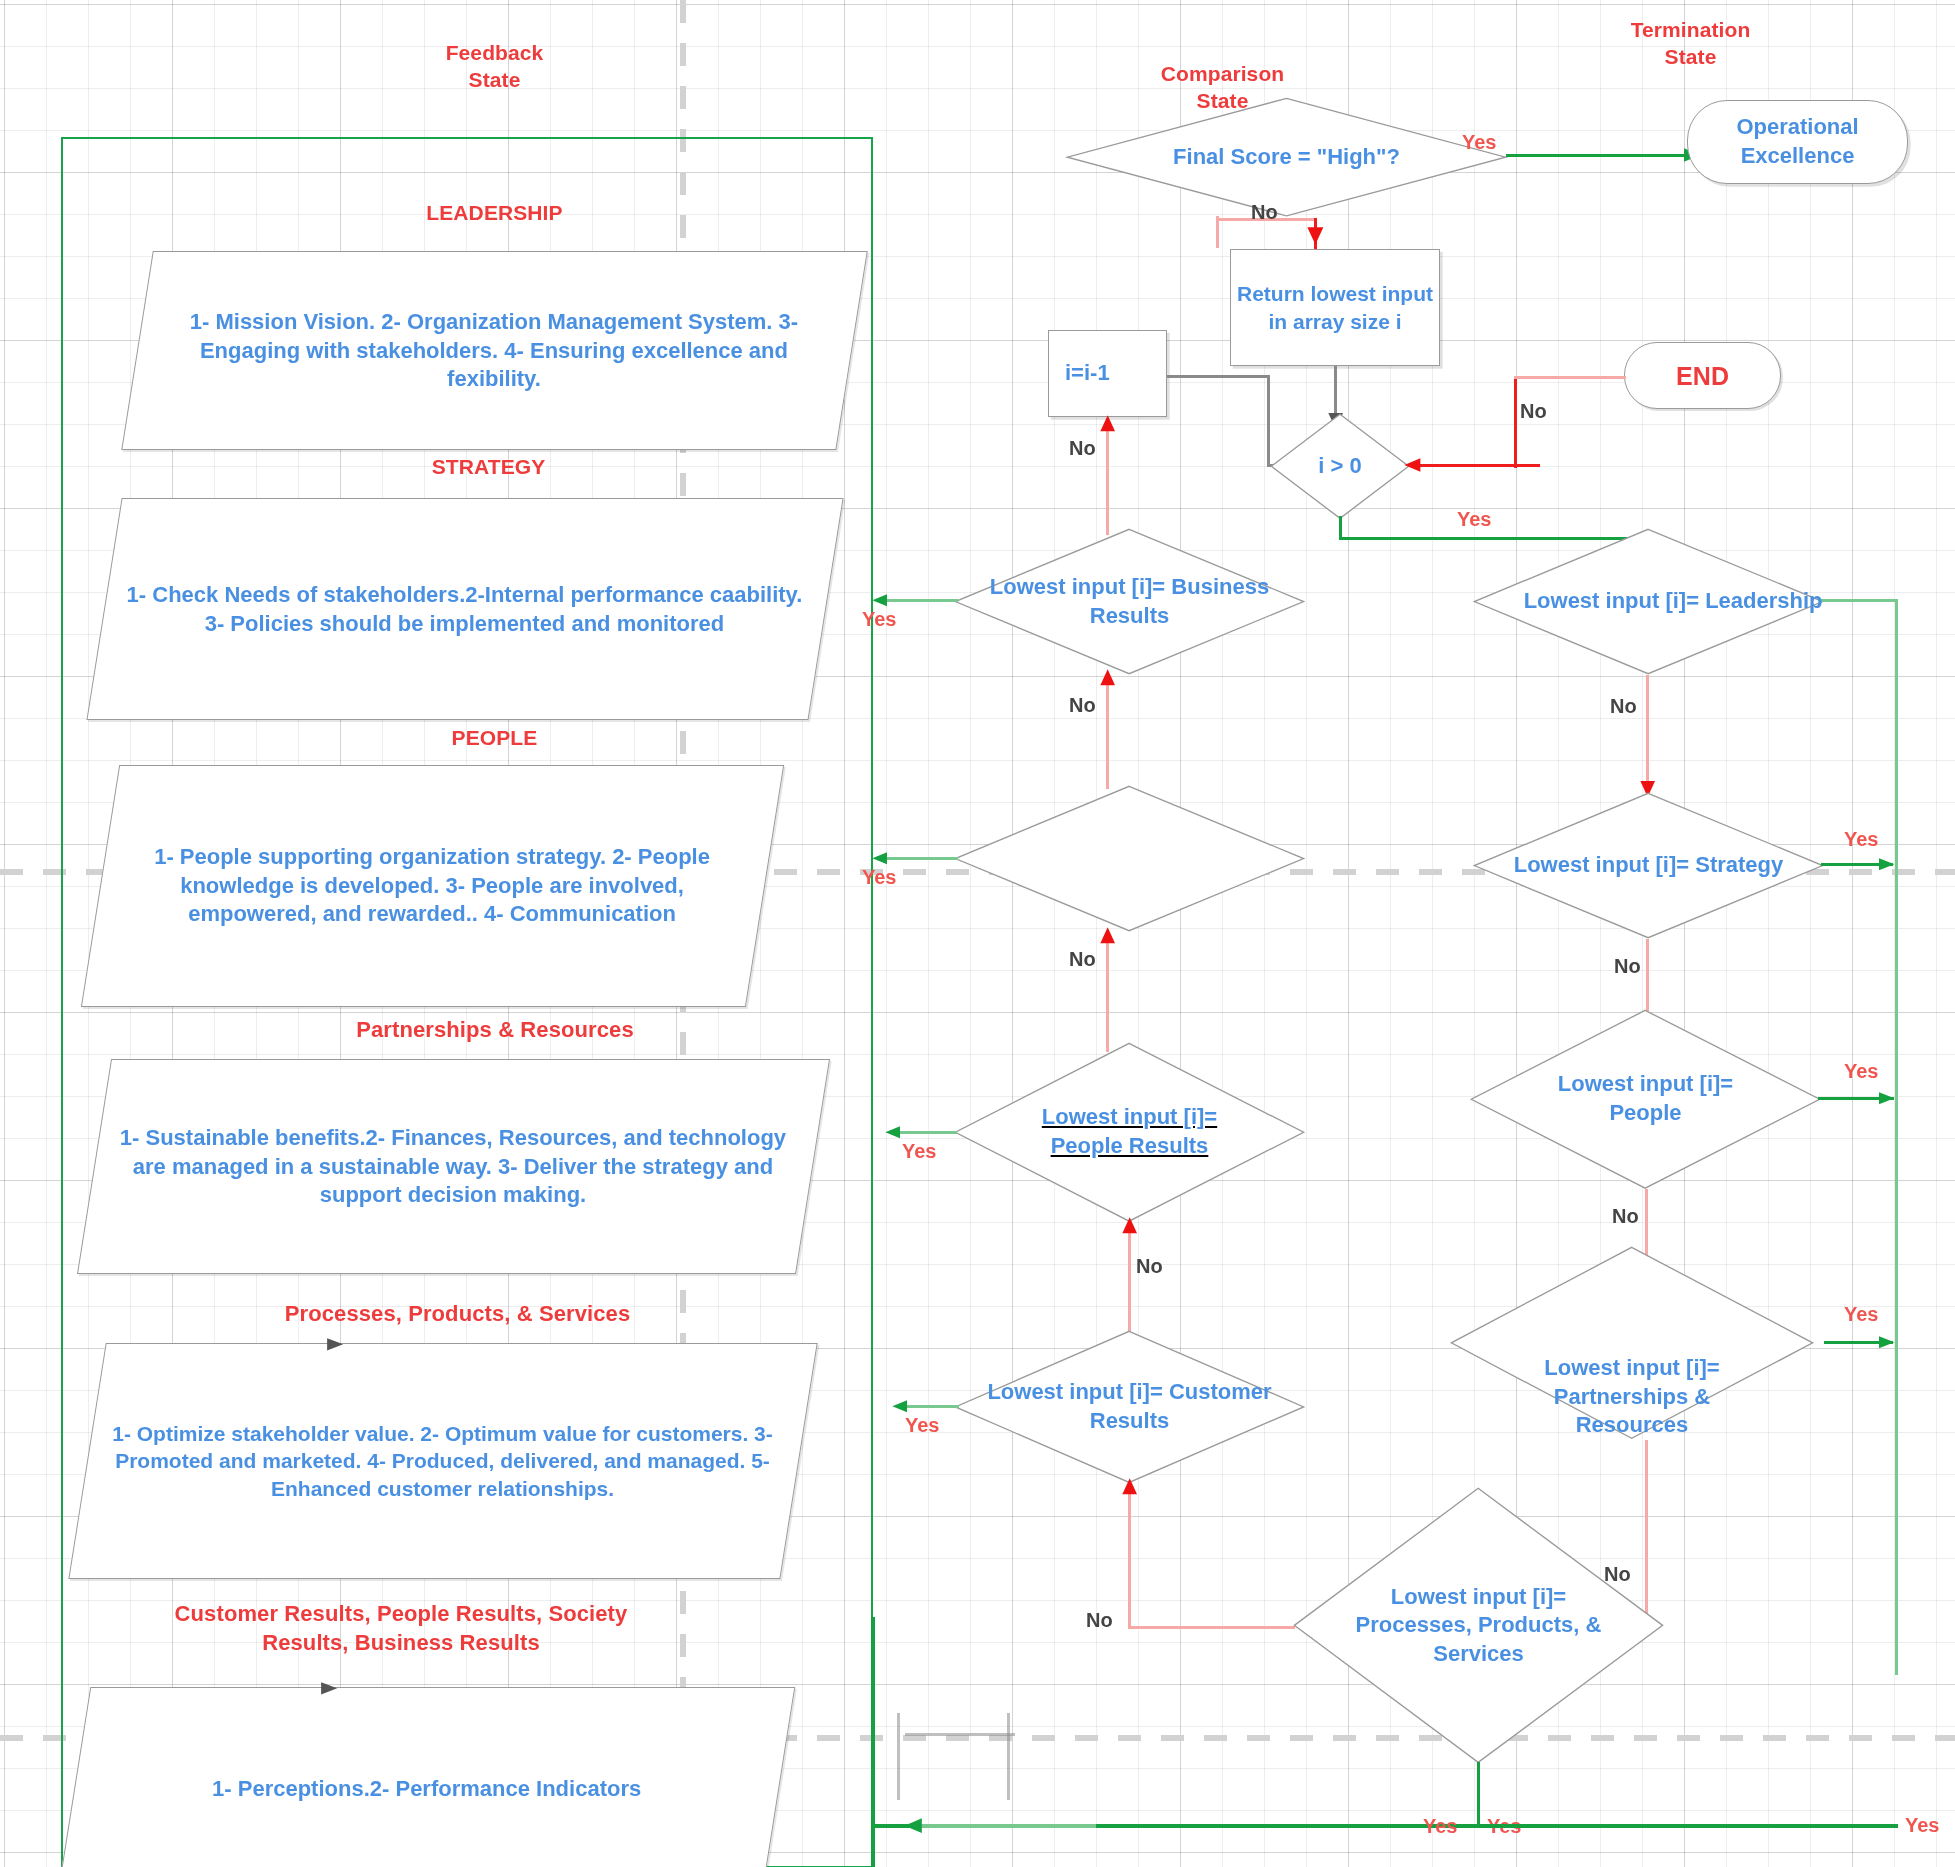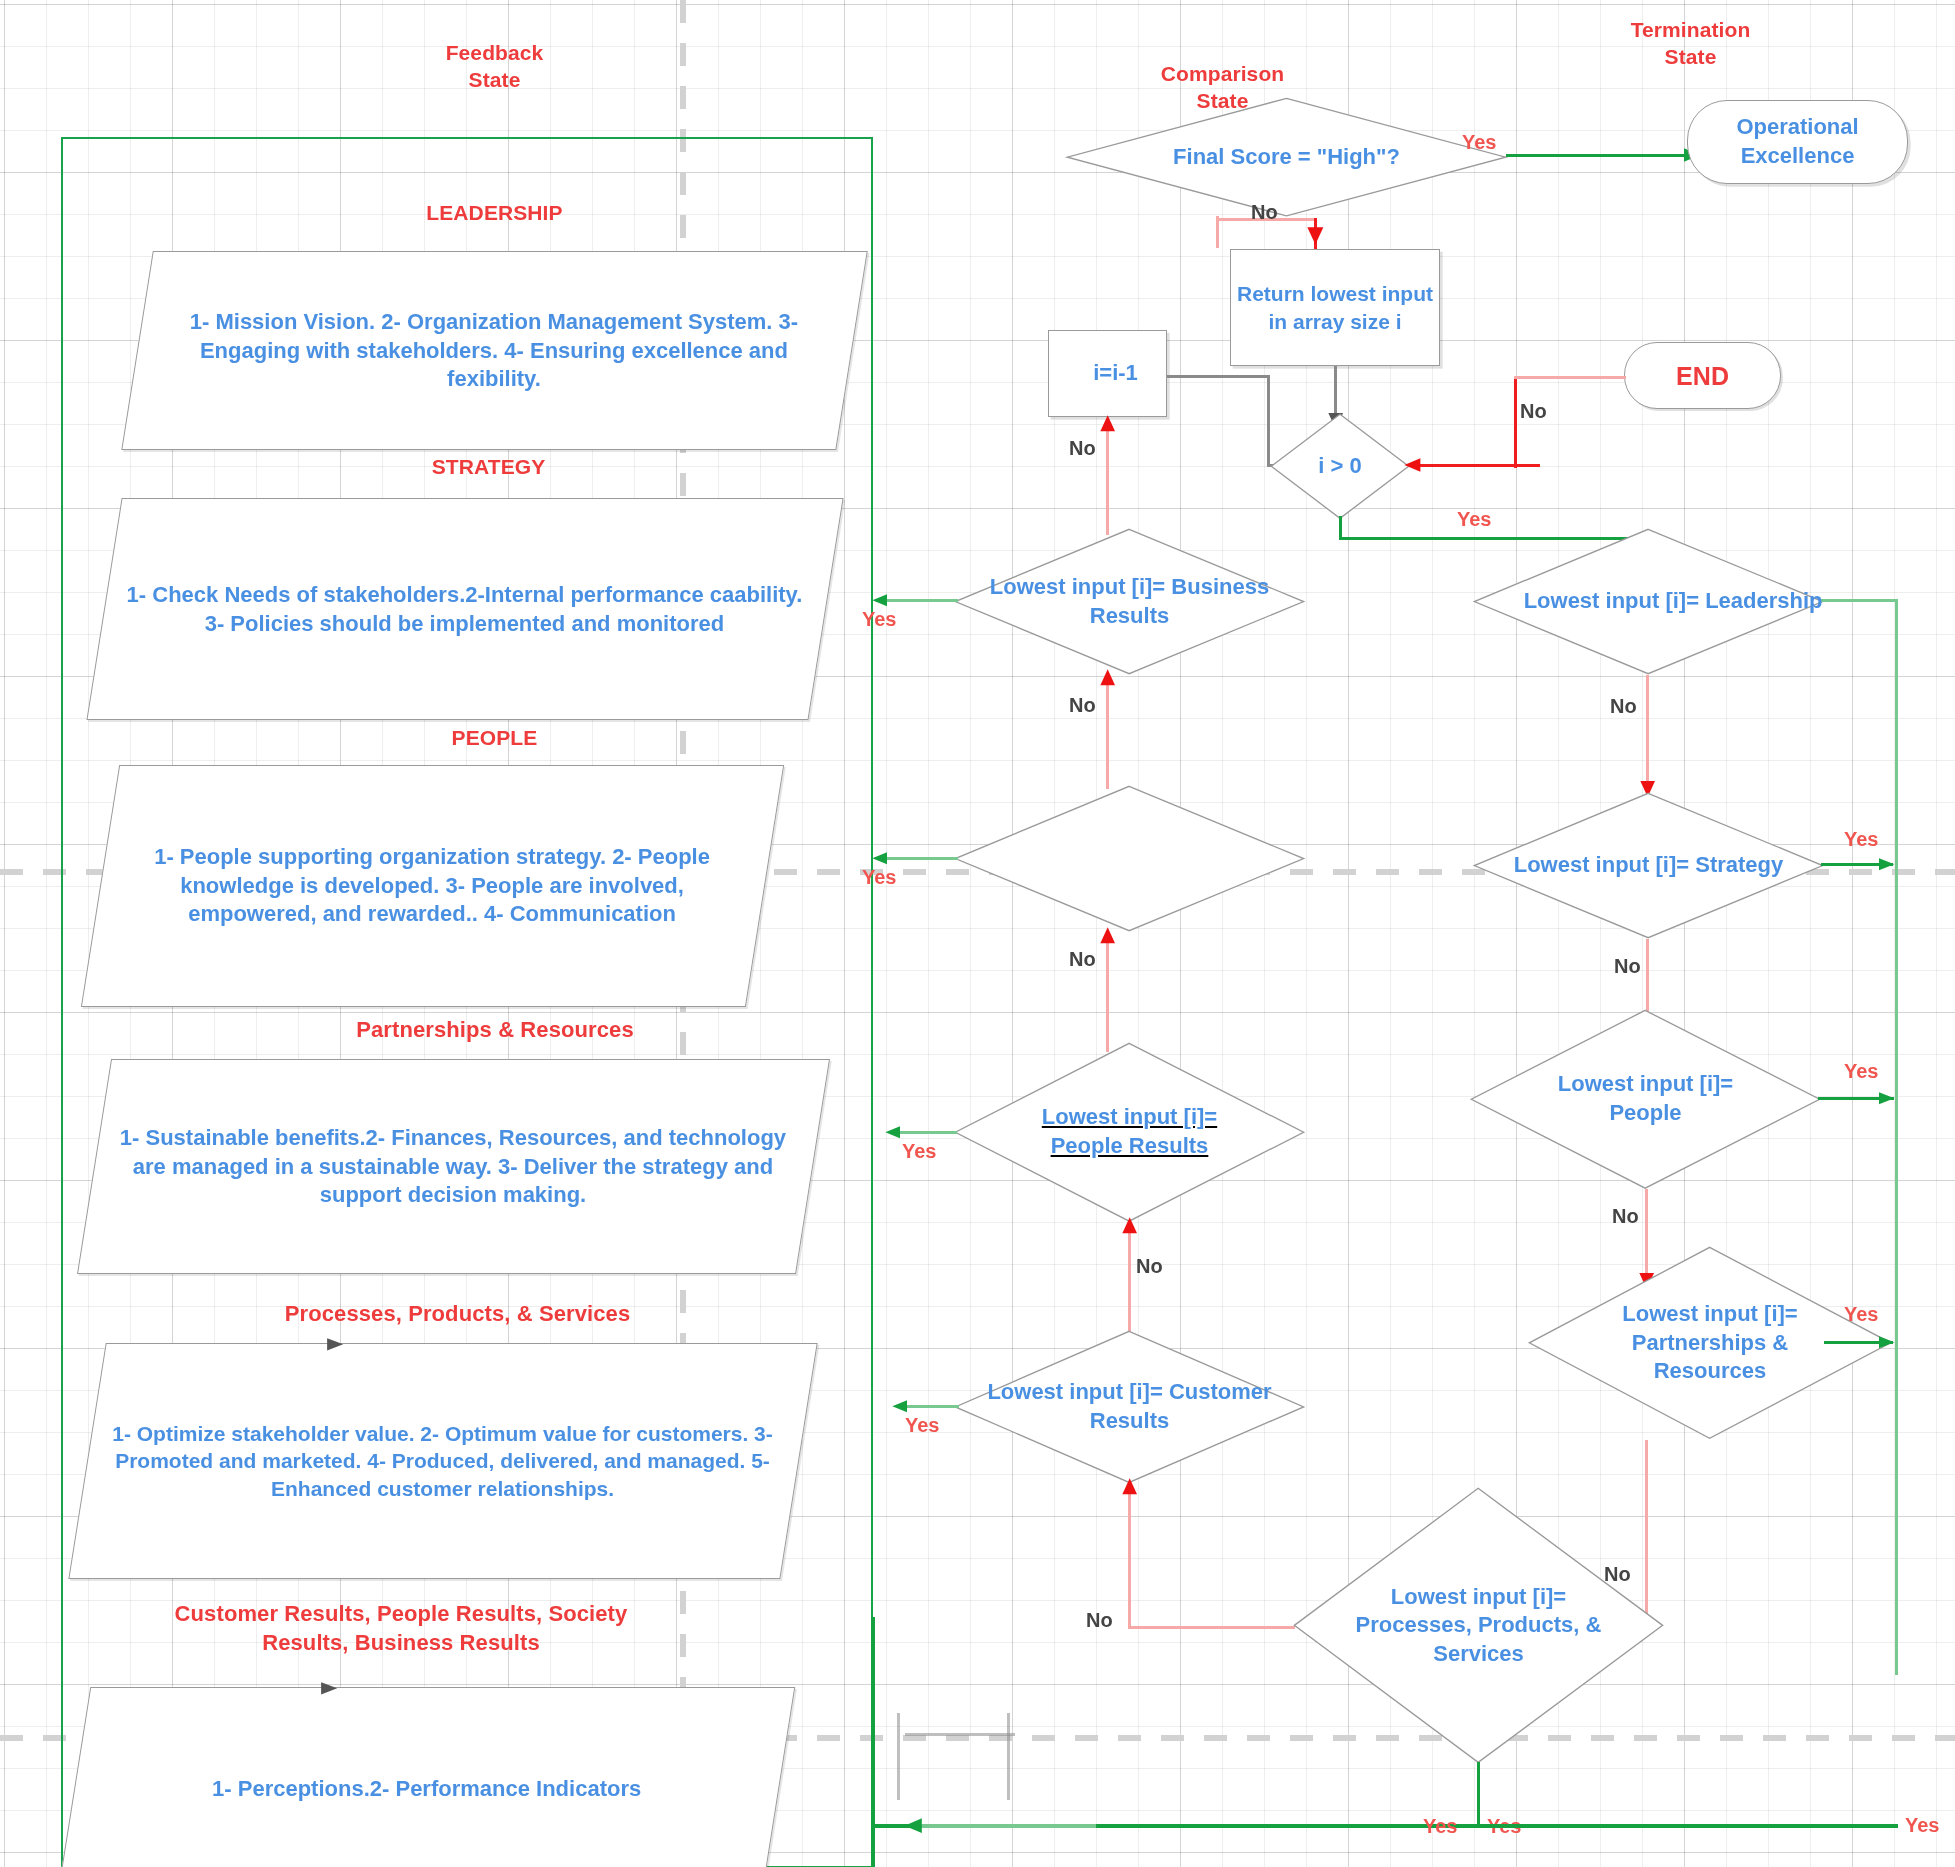--- a/index.html
+++ b/index.html
@@ -80,21 +80,21 @@
     position:relative;
     z-index:2;
     width:86%;
   }
 
   .rect-box{
     border:1.3px solid #9a9a9a;
     background:#ffffff;
     display:flex;
     align-items:center;
-    justify-content:center;
+    justify-content:flex-start;
     box-shadow: 2.7px 2.7px 0 rgba(0,0,0,0.12);
   }
 
   .rounded-term{
     border:1.3px solid #9a9a9a;
     background:#ffffff;
     border-radius:40px;
     display:flex;
     align-items:center;
     justify-content:center;
@@ -410,21 +410,21 @@
     <polygon points="0,2 23,11 0,20" fill="#15a13f"></polygon>
   </svg>
   <div class="abs yesno yes" style="left:1844px;top:1061px;">Yes</div>
 
   <div class="ln ln-red-lt" style="left:1645px;top:1189px;width:2.7px;height:97px;"></div>
   <svg class="abs" style="left:1638px;top:1273px;" width="18.7" height="21.4" viewBox="0 0 28 32">
     <polygon points="2,0 24,0 13,24" fill="#ee1111"></polygon>
   </svg>
   <div class="abs yesno no" style="left:1612px;top:1206px;">No</div>
 
-  <div class="abs diamond-wrap" style="left:1528px;top:1246px;width:364px;height:194px;">
+  <div class="abs diamond-wrap" style="left:1450px;top:1246px;width:364px;height:194px;align-items:flex-end;">
     <svg class="diamond-shape" viewBox="0 0 545 290" preserveAspectRatio="none">
       <polygon points="272,2 543,145 272,288 2,145" fill="#ffffff" stroke="#9a9a9a" stroke-width="2"></polygon>
     </svg>
     <div class="blue-text diamond-label" style="width:55%;">Lowest input [i]= Partnerships &amp; Resources</div>
   </div>
   <div class="ln ln-green" style="left:1824px;top:1341px;width:69px;height:3.3px;"></div>
   <svg class="abs" style="left:1879px;top:1335px;" width="18.7" height="16" viewBox="0 0 28 24">
     <polygon points="0,2 23,11 0,20" fill="#15a13f"></polygon>
   </svg>
   <div class="abs yesno yes" style="left:1844px;top:1304px;">Yes</div>

